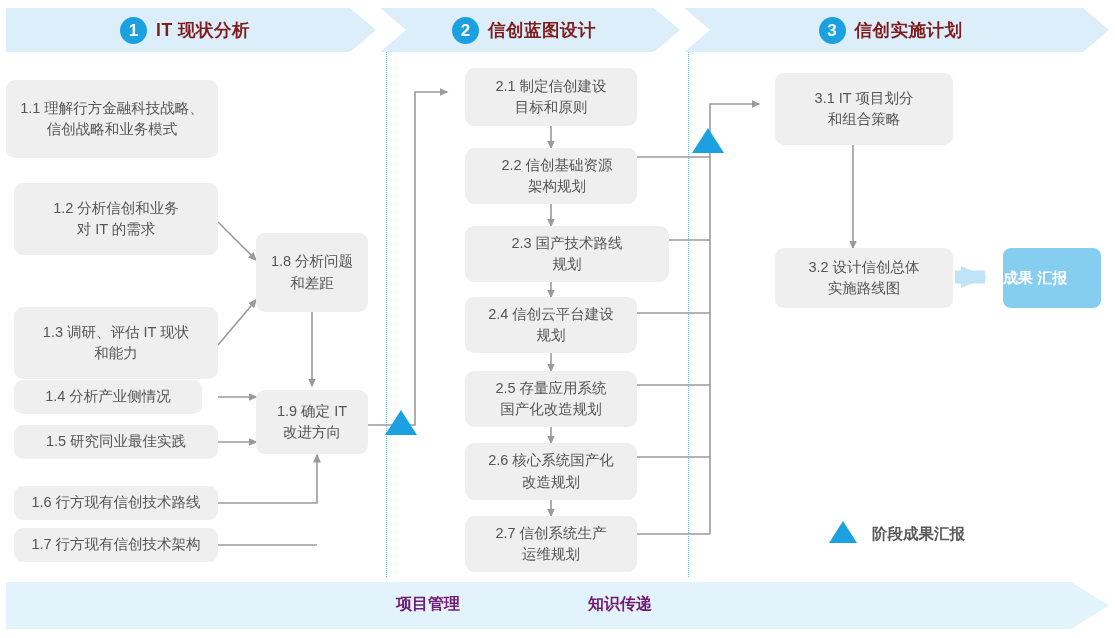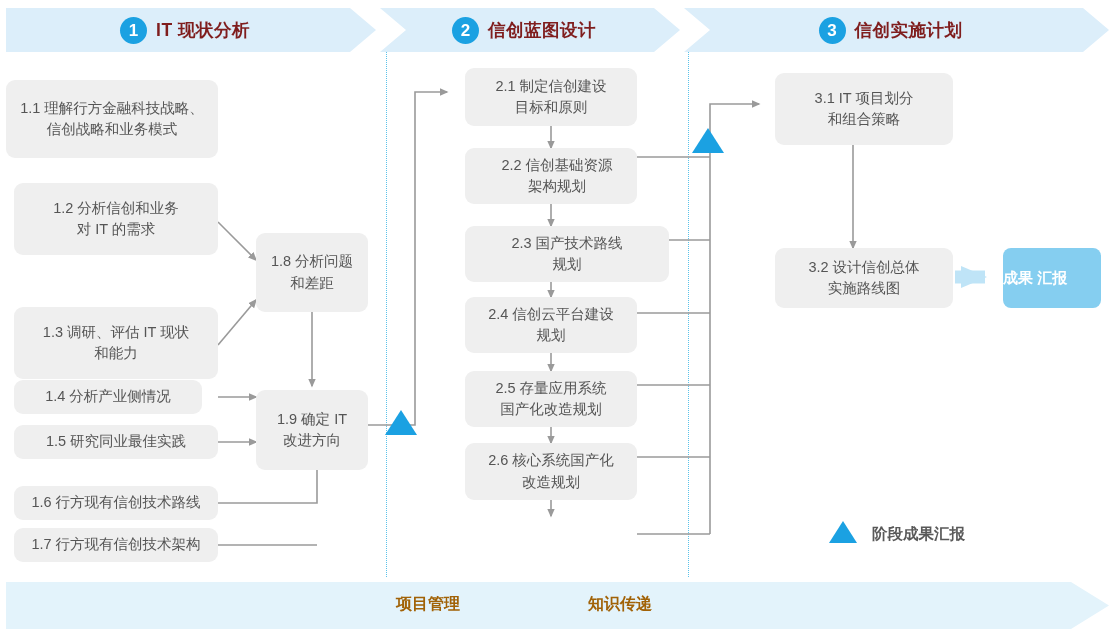--- a/index.html
+++ b/index.html
@@ -121,21 +121,21 @@
   
   .bottom-bar{
     position:absolute;
     left:6px;top:582px;
     width:1103px;height:47px;
     background:#e3f3fb;
     clip-path:polygon(0 0, 1065px 0, 1103px 23.5px, 1065px 47px, 0 47px);
   }
   .bottom-label{
     position:absolute;
-    color:#a16207;
+    color:#701a75;
     font-size:16px;
     font-weight:bold;
     white-space:nowrap;
     top:594px;
   }
 </style>
 </head>
 <body>
 
 <div id="root">
@@ -242,21 +242,21 @@
   <div class="box" style="left:14px; top:528px; width:204px; height:34px;">
     <span>1.7 行方现有信创技术架构</span>
   </div>
 
   <div class="box" style="left:256px; top:233px; width:112px; height:79px;">
     <span>
       <span>1.8 分析问题</span>
       <span>和差距</span>
     </span>
   </div>
-  <div class="box" style="left:256px; top:390px; width:112px; height:80px;">
+  <div class="box" style="left:256px; top:390px; width:112px; height:64px;">
     <span>
       <span>1.9 确定 IT</span>
       <span>改进方向</span>
     </span>
   </div>
 
   <div class="box" style="left:465px; top:68px;  width:172px; height:58px;">
     <span>
       <span>2.1 制定信创建设</span>
       <span>目标和原则</span>
@@ -283,20 +283,26 @@
   <div class="box" style="left:465px; top:371px; width:172px; height:56px;">
     <span>
       <span>2.5 存量应用系统</span>
       <span>国产化改造规划</span>
     </span>
   </div>
   <div class="box" style="left:465px; top:443px; width:172px; height:57px;">
     <span>
       <span>2.6 核心系统国产化</span>
       <span>改造规划</span>
+    </span>
+  </div>
+  <div class="box" style="left:465px; top:516px; width:172px; height:56px;">
+    <span>
+      <span>2.7 信创系统生产</span>
+      <span>运维规划</span>
     </span>
   </div>
 
   <div class="box" style="left:775px; top:73px;  width:178px; height:72px;">
     <span>
       <span>3.1 IT 项目划分</span>
       <span>和组合策略</span>
     </span>
   </div>
   <div class="box" style="left:775px; top:248px; width:178px; height:60px;">

